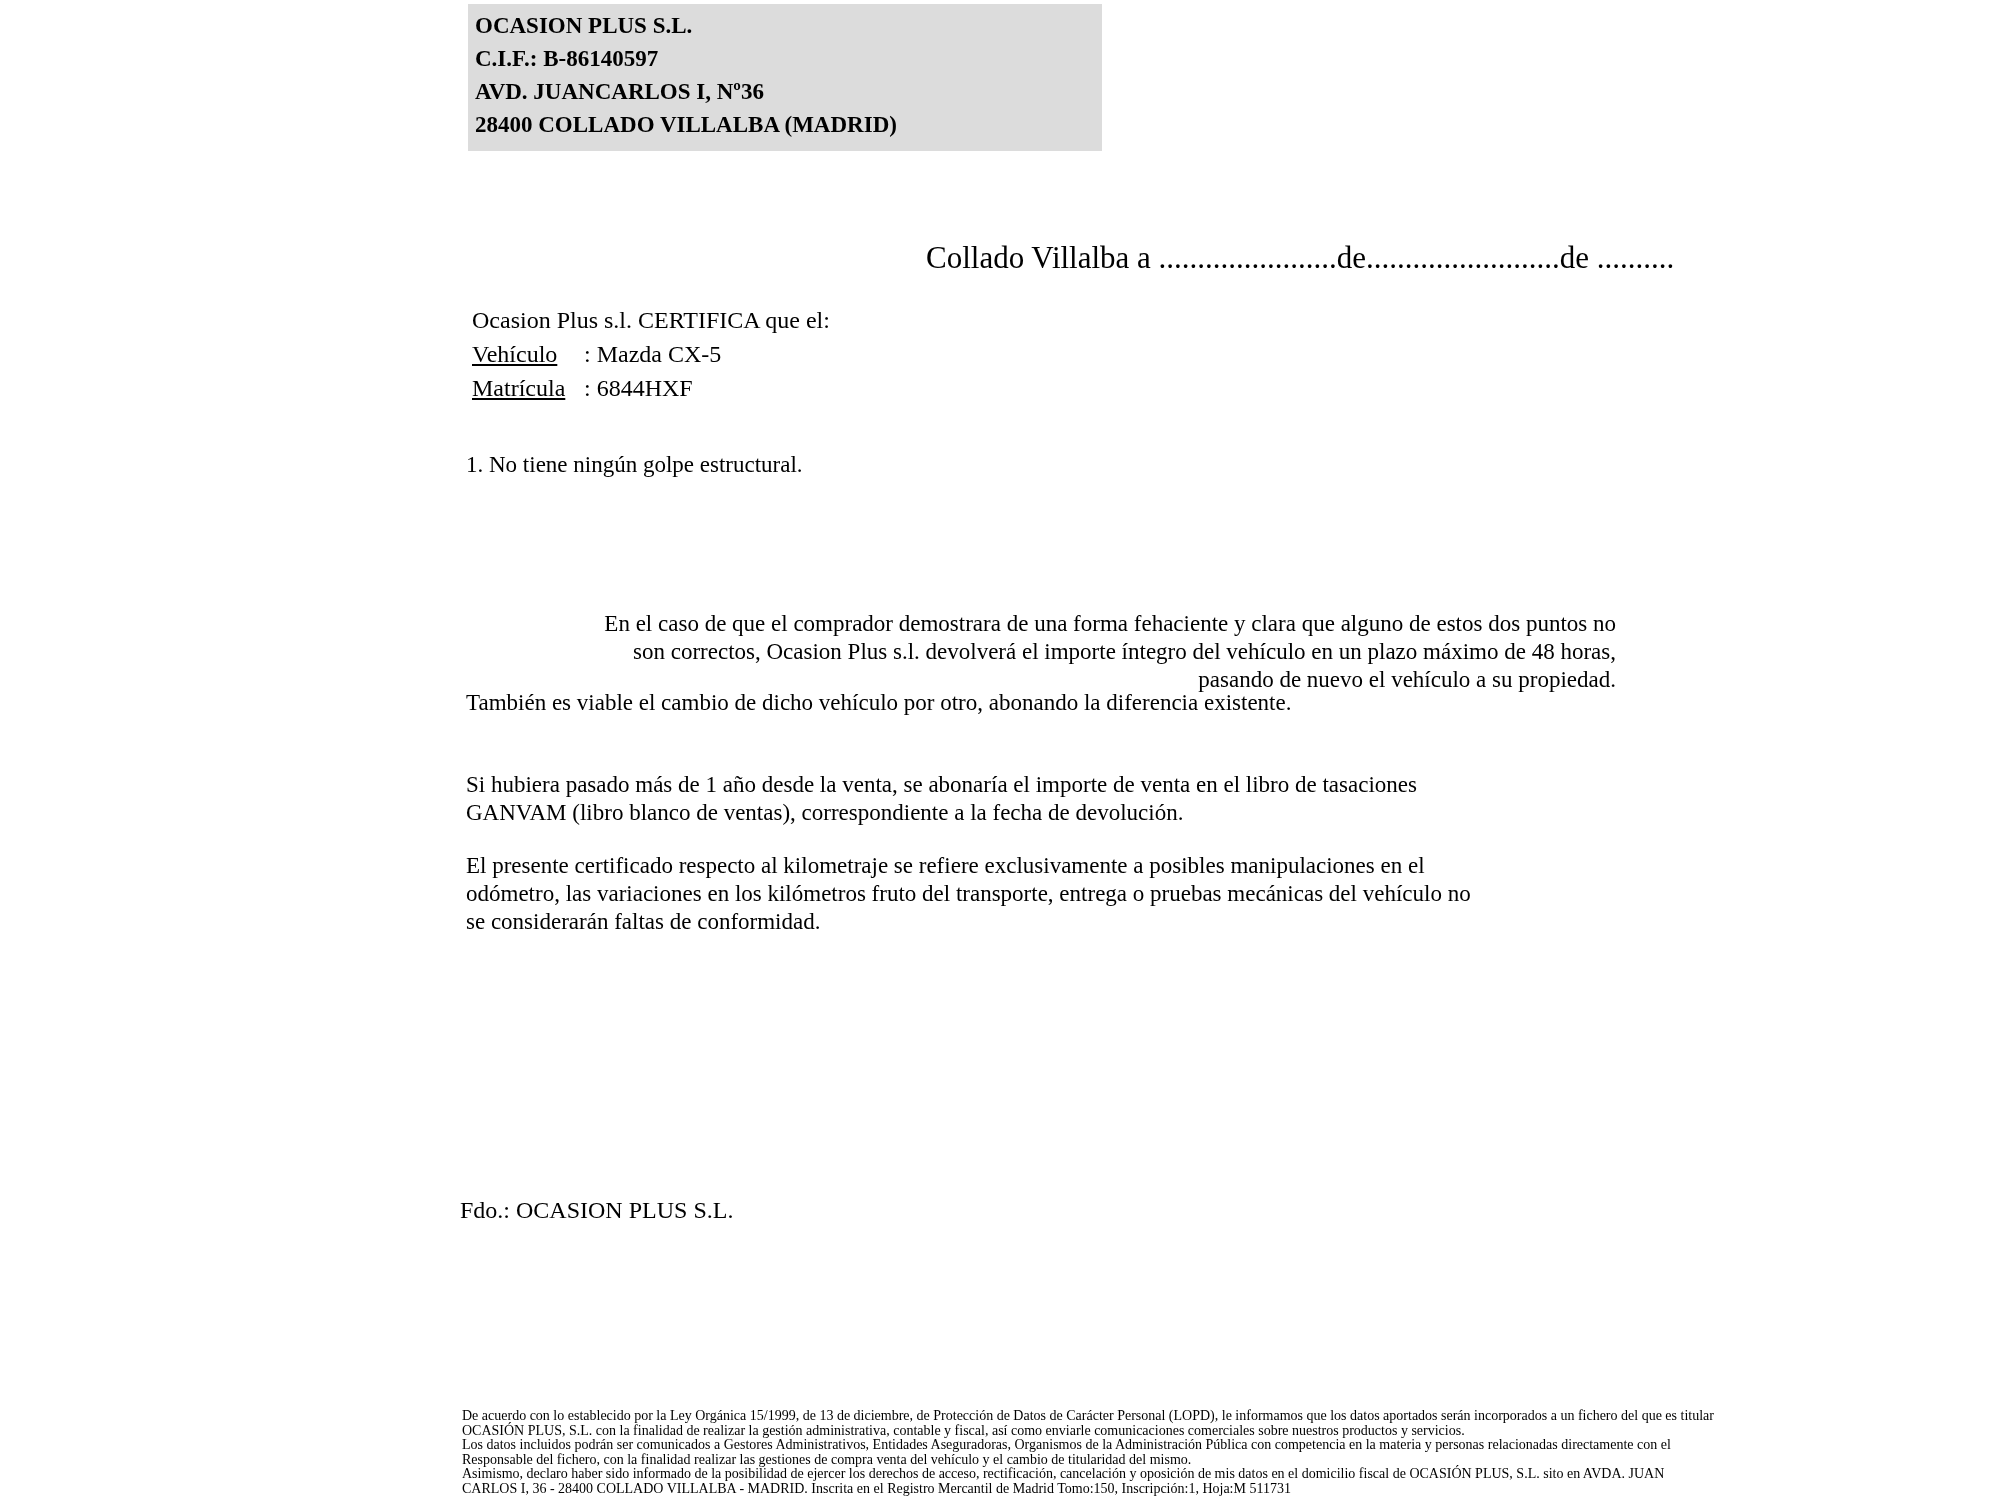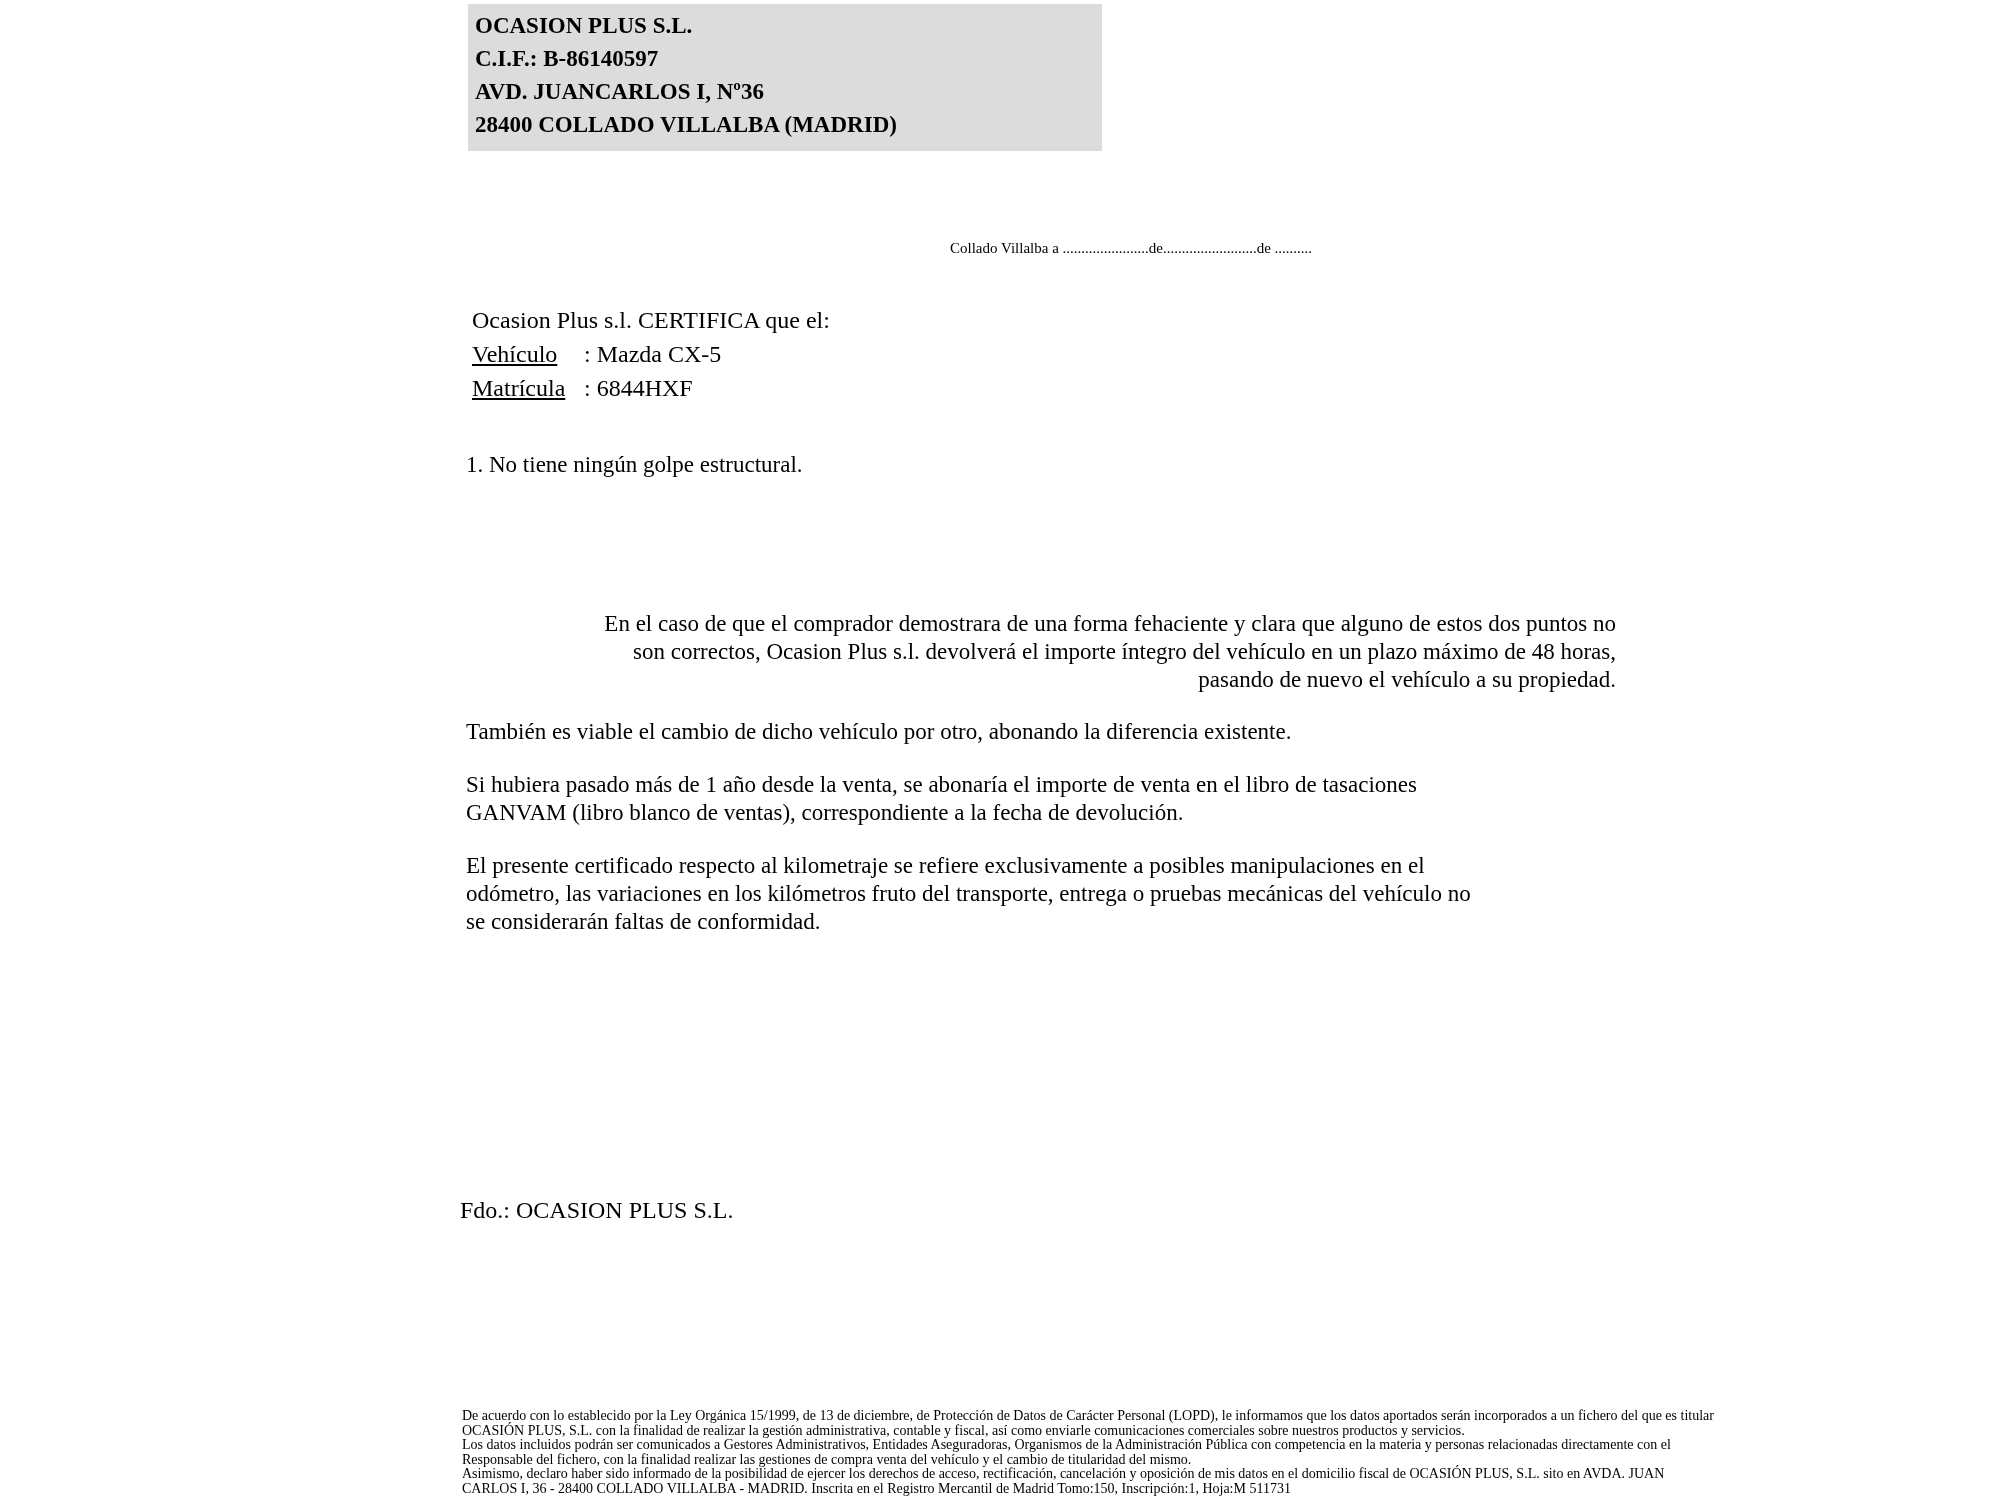--- a/index.html
+++ b/index.html
@@ -25,23 +25,23 @@
     background: #dcdcdc;
     box-sizing: border-box;
     padding: 5px 0 0 7px;
     font-weight: bold;
     font-size: 23px;
     line-height: 33px;
     white-space: nowrap;
   }
   .dateline {
     position: absolute;
-    left: 950px;
+    left: 926px;
     top: 240px;
-    font-size: 15px;
+    font-size: 31px;
     white-space: nowrap;
   }
   .certify {
     position: absolute;
     left: 472px;
     top: 303px;
     font-size: 24px;
     line-height: 34px;
   }
   .certify .row .label {
@@ -62,21 +62,21 @@
   .point-2 { top: 505px; }
   .para {
     position: absolute;
     left: 466px;
     width: 1150px;
     font-size: 23px;
     line-height: 28px;
     white-space: pre-line;
   }
   .para-1 { top: 610px; text-align: right; }
-  .para-2 { top: 718px; }
+  .para-2 { top: 689px; }
   .para-3 { top: 771px; }
   .para-4 { top: 852px; }
   .signature {
     position: absolute;
     left: 460px;
     top: 1197px;
     font-size: 24px;
     white-space: nowrap;
   }
   .legal {

